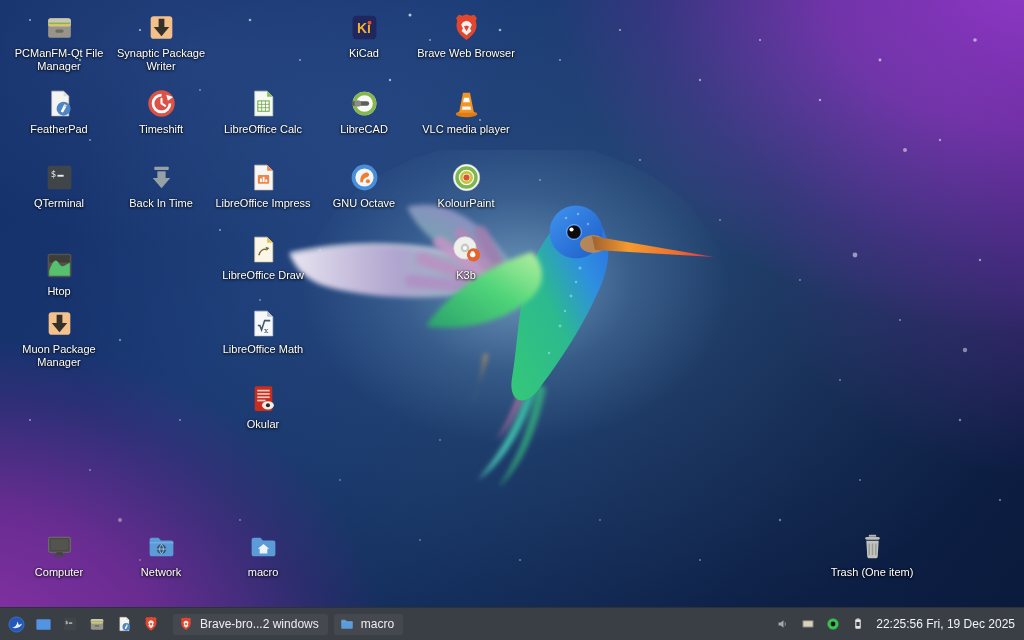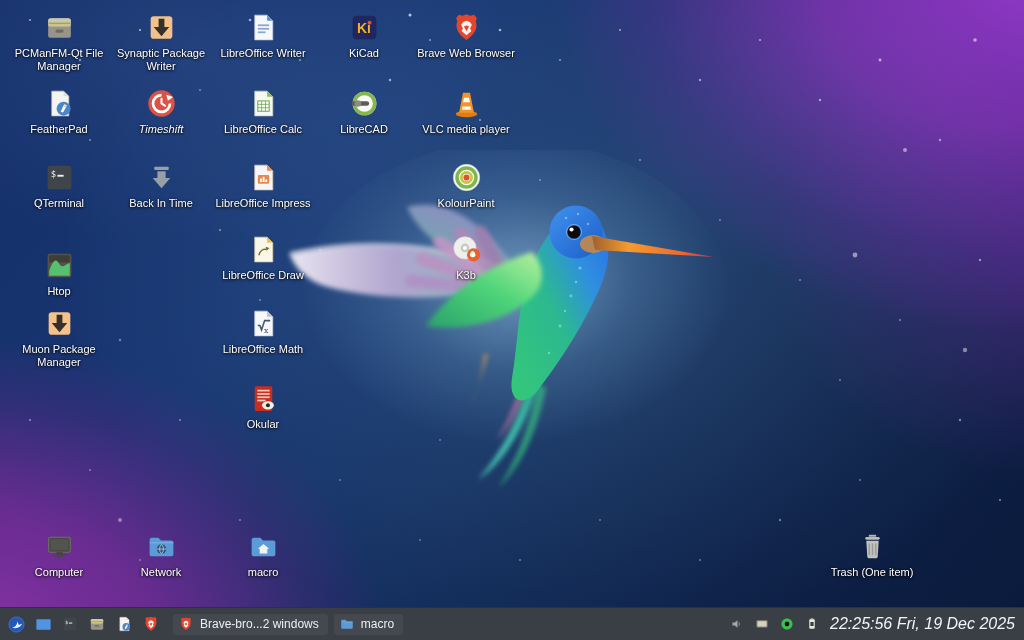--- a/index.html
+++ b/index.html
@@ -38,21 +38,21 @@
   .tb-btn{
     width:22px;height:21px;display:flex;align-items:center;justify-content:center;
     border-radius:3px;flex:0 0 auto;
   }
   .task-btn{
     display:flex;align-items:center;gap:6px;height:21px;padding:0 9px 0 5px;
     border-radius:3px;background:rgba(255,255,255,0.06);flex:0 0 auto;
     color:#eceef0;font-size:12px;white-space:nowrap;margin-left:6px;
   }
   .tray{margin-left:auto;display:flex;align-items:center;gap:7px;}
-  .clock{color:#f2f4f6;font-size:16px;padding:0 4px 0 2px;white-space:nowrap;font-style:italic;}
+  .clock{color:#f2f4f6;font-size:12px;padding:0 4px 0 2px;white-space:nowrap;}
 </style>
 </head>
 <body>
 
 <div class="wallpaper"></div>
 
 <svg class="stars" width="1024" height="640" id="starfield">
     <circle cx="30" cy="20" r="1" fill="#ffffff" opacity="0.6"></circle>
     <circle cx="80" cy="60" r="1.2" fill="#ffffff" opacity="0.5"></circle>
     <circle cx="140" cy="30" r="1" fill="#ffffff" opacity="0.7"></circle>
@@ -221,32 +221,20 @@
     <div class="dicon" style="width: 100px; left: 111px; top: 10px;">
       <div class="ic">
         <svg width="33" height="33" viewBox="0 0 32 32">
           <rect x="5.5" y="5" width="21" height="22" rx="3" fill="#f2c088"></rect>
           <rect x="13.2" y="7.5" width="5.6" height="8.5" fill="#35302a"></rect>
           <polygon points="8.5,15.5 23.5,15.5 16,24.5" fill="#35302a"></polygon>
         </svg>
       </div>
       <div class="lbl">Synaptic Package Writer</div>
     </div>
-    <div class="dicon" style="width: 100px; left: 213px; top: 10px;">
-      <div class="ic">
-        <svg width="33" height="33" viewBox="0 0 32 32">
-          <path d="M7.5 4h12l5.5 5.5V28h-17.5z" fill="#f6f8fb" stroke="#bcc8da" stroke-width="0.7"></path>
-          <path d="M19.5 4l5.5 5.5h-5.5z" fill="#5b8fd8"></path>
-          <rect x="10.5" y="13" width="11" height="1.7" fill="#88a6d4"></rect>
-          <rect x="10.5" y="16.4" width="11" height="1.7" fill="#88a6d4"></rect>
-          <rect x="10.5" y="19.8" width="7.5" height="1.7" fill="#88a6d4"></rect>
-        </svg>
-      </div>
-      <div class="lbl">LibreOffice Writer</div>
-    </div>
     <div class="dicon" style="width: 100px; left: 416px; top: 10px;">
       <div class="ic">
         <svg width="33" height="33" viewBox="0 0 32 32">
           <path d="M16 3.2l3.8 1.4 3.6-0.9 2.6 3-1 3.2c2.2 6.5-0.8 12.5-9 18.3-8.2-5.8-11.2-11.8-9-18.3l-1-3.2 2.6-3 3.6 0.9z" fill="#e2472e"></path>
           <path d="M16 9.5l3.2 1.2 2 2.6-1.7 3.6 1.3 2.4-4.8 4.3-4.8-4.3 1.3-2.4-1.7-3.6 2-2.6z" fill="#ffffff" opacity="0.92"></path>
           <path d="M16 14l2.5 1-2.5 4.6-2.5-4.6z" fill="#e2472e"></path>
         </svg>
       </div>
       <div class="lbl">Brave Web Browser</div>
     </div>
@@ -265,21 +253,21 @@
         <svg width="33" height="33" viewBox="0 0 32 32">
           <path d="M8.5 4h11.5l5 5v19H8.5z" fill="#f4f4f0" stroke="#c6c6c2" stroke-width="0.7"></path>
           <path d="M20 4l5 5h-5z" fill="#dcdcd8"></path>
           <circle cx="20" cy="21" r="6.8" fill="#4c86c8"></circle>
           <path d="M17.2 24l2.6-5.8 2.6 1.2-3 5.4z" fill="#ffffff"></path>
           <path d="M19.8 18.2l2.6 1.2 0.8-1.6-2.6-1.2z" fill="#f0d8b0"></path>
         </svg>
       </div>
       <div class="lbl">FeatherPad</div>
     </div>
-    <div class="dicon" style="width: 100px; left: 111px; top: 86px; font-style: italic;">
+    <div class="dicon" style="width: 100px; left: 111px; top: 86px;">
       <div class="ic">
         <svg width="33" height="33" viewBox="0 0 32 32">
           <circle cx="16" cy="16" r="12.8" fill="#dd5246"></circle>
           <path d="M16 7.8a8.2 8.2 0 1 0 8.2 8.2" fill="none" stroke="#ffffff" stroke-width="2.6"></path>
           <polygon points="20.6,7.4 27.2,9.8 22.2,13.4" fill="#ffffff"></polygon>
           <path d="M16 11.4v4.6l3.6 2.2" fill="none" stroke="#ffffff" stroke-width="2" stroke-linecap="round"></path>
         </svg>
       </div>
       <div class="lbl">Timeshift</div>
     </div>
@@ -341,20 +329,31 @@
         <svg width="33" height="33" viewBox="0 0 32 32">
           <path d="M7.5 4h12l5.5 5.5V28h-17.5z" fill="#f8f6f4" stroke="#d8c4b4" stroke-width="0.7"></path>
           <path d="M19.5 4l5.5 5.5h-5.5z" fill="#e8884e"></path>
           <rect x="10.5" y="13.5" width="11" height="8.5" rx="1" fill="#e8884e"></rect>
           <rect x="12.6" y="17" width="1.8" height="3.4" fill="#ffffff"></rect>
           <rect x="15.2" y="15.4" width="1.8" height="5" fill="#ffffff"></rect>
           <rect x="17.8" y="18" width="1.8" height="2.4" fill="#ffffff"></rect>
         </svg>
       </div>
       <div class="lbl">LibreOffice Impress</div>
+    </div>
+    <div class="dicon" style="width: 100px; left: 314px; top: 160px;">
+      <div class="ic">
+        <svg width="33" height="33" viewBox="0 0 32 32">
+          <circle cx="16" cy="16" r="12.5" fill="#4a8ed8"></circle>
+          <circle cx="16" cy="16" r="8.8" fill="#f2f5f9"></circle>
+          <path d="M12 20.5c-0.6-4.8 1.8-8.6 5-9.2 2.8-0.5 4.4 1.6 3 3.2-1.8 2-5.4 1.4-5.6 6z" fill="#ef7f2e"></path>
+          <circle cx="19.3" cy="19.6" r="2" fill="#ef7f2e"></circle>
+        </svg>
+      </div>
+      <div class="lbl">GNU Octave</div>
     </div>
     <div class="dicon" style="width: 100px; left: 416px; top: 160px;">
       <div class="ic">
         <svg width="33" height="33" viewBox="0 0 32 32">
           <circle cx="16" cy="16" r="12.8" fill="#fafaf8"></circle>
           <circle cx="16" cy="16" r="12.8" fill="none" stroke="#d0d0cc" stroke-width="0.6"></circle>
           <circle cx="16" cy="16" r="9.2" fill="none" stroke="#7cb84e" stroke-width="3.4"></circle>
           <circle cx="16" cy="16" r="5" fill="none" stroke="#cac23c" stroke-width="2.6"></circle>
           <circle cx="16" cy="16" r="3" fill="#d8562a"></circle>
         </svg>

